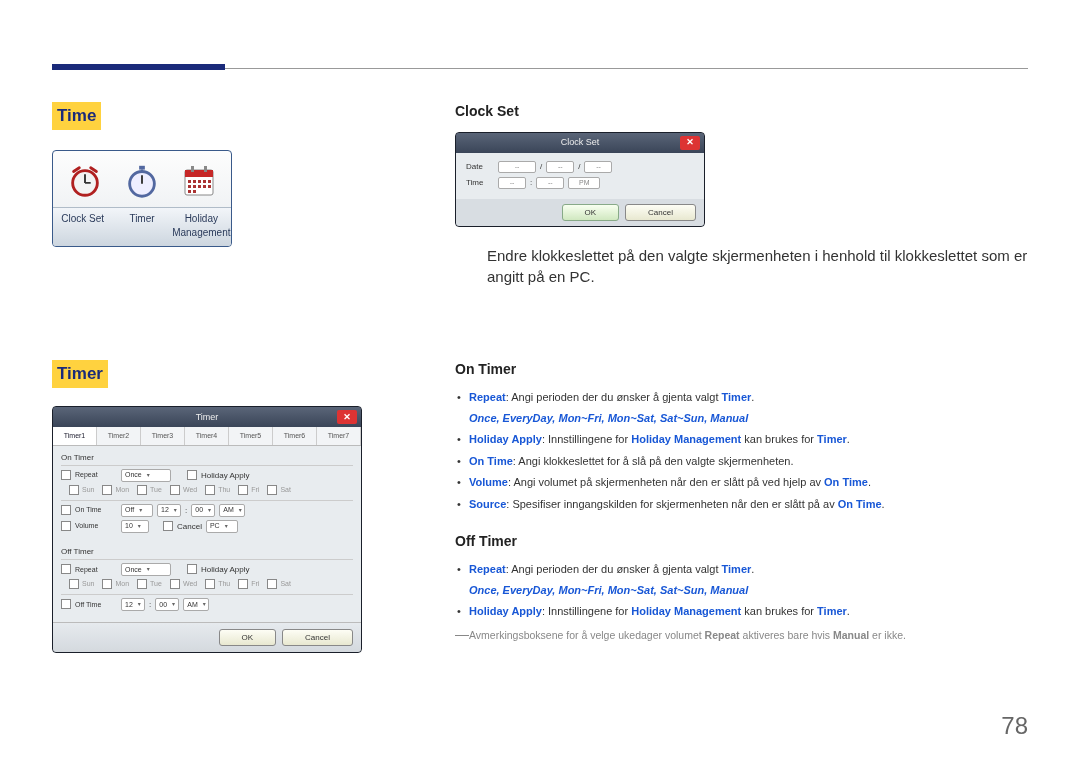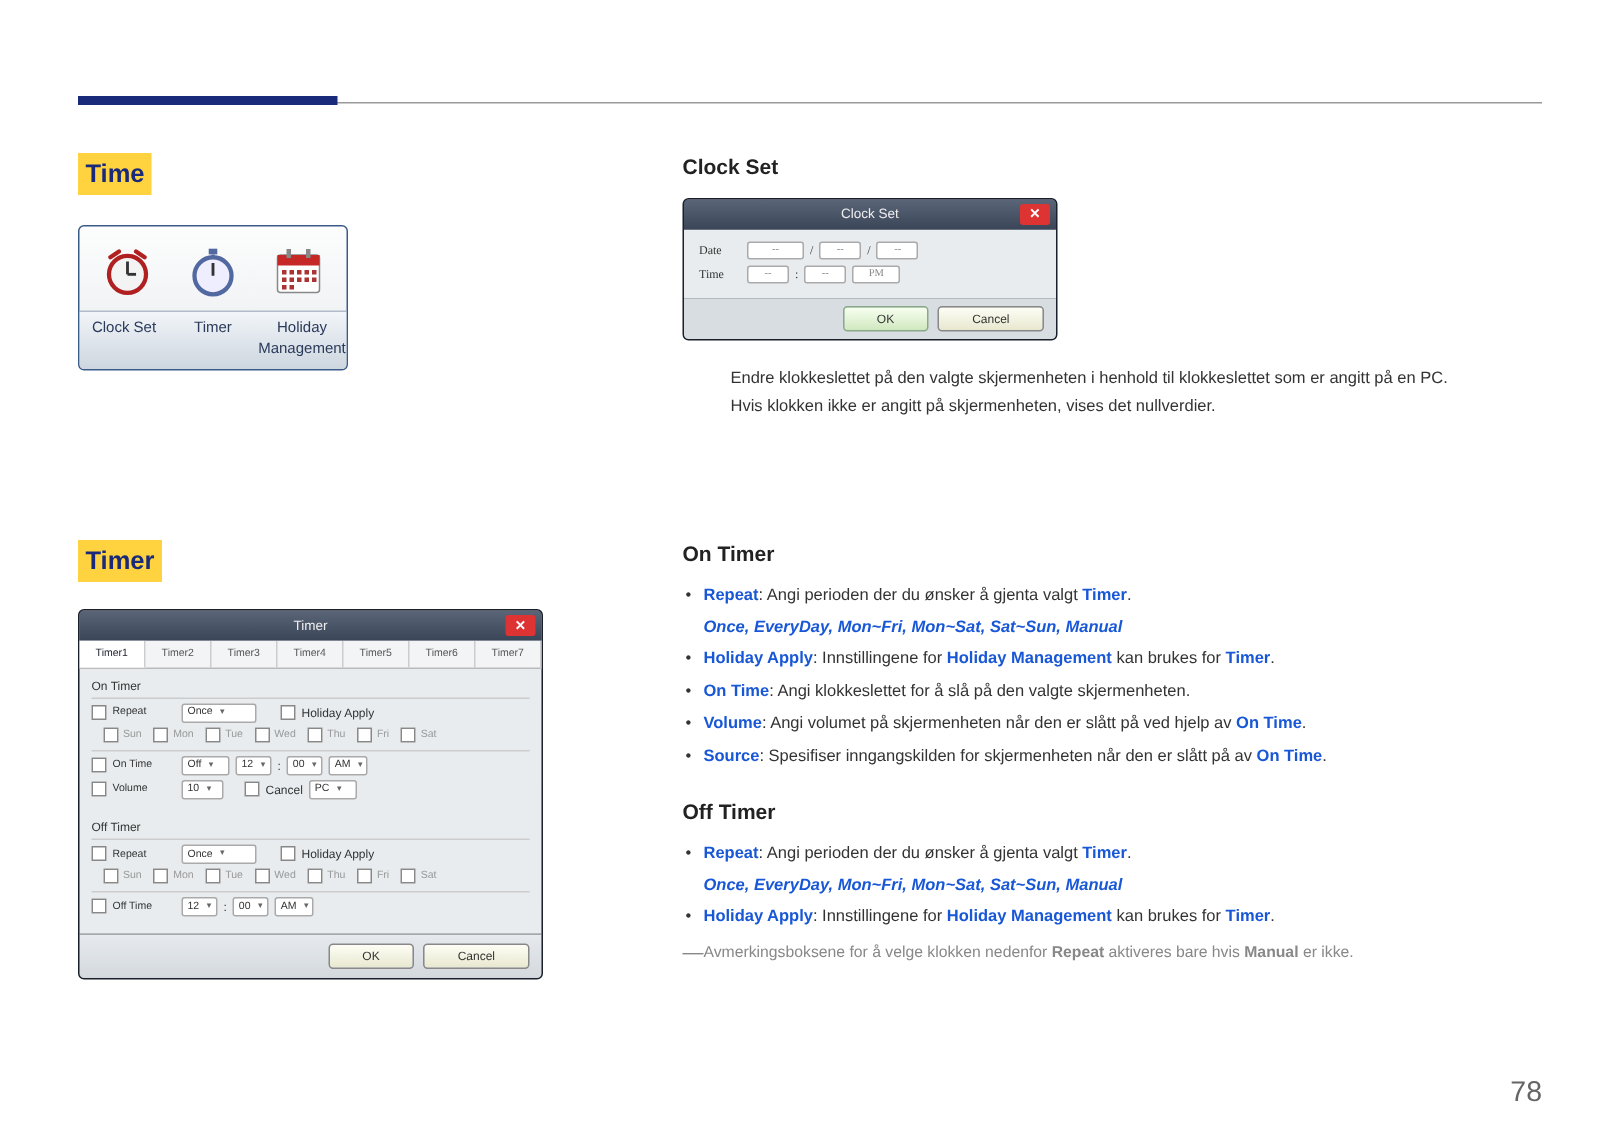--- a/index.html
+++ b/index.html
@@ -26,21 +26,21 @@
     top: 64px;
     left: 52px;
     width: 173px;
     height: 6px;
     background: #1a2a7a;
   }
   .page-num {
     position: absolute;
     bottom: 20px;
     right: 52px;
-    font-size: 19px;
+    font-size: 24px;
     color: #666;
   }
   .left-col {
     position: absolute;
     left: 52px;
     width: 380px;
   }
   .right-col {
     position: absolute;
     left: 455px;
@@ -119,21 +119,21 @@
     color:#fff;font-size:9px;
     display:flex;align-items:center;justify-content:center;
     font-weight:bold;
   }
   .dlg-body {
     background:#e8ecef;
     padding:8px 10px 6px;
     font-size:8px;
     color:#333;
   }
-  .dlg-row {display:flex;align-items:flex-end;gap:4px;margin-bottom:4px;font-family:Liberation Serif, serif;}
+  .dlg-row {display:flex;align-items:flex-end;gap:4px;margin-bottom:4px;}
   .dlg-row .lbl{width:28px;}
   .fld {
     background:#fff;border:1px solid #aaa;border-radius:2px;
     height:12px;width:28px;display:flex;align-items:center;justify-content:center;
     font-size:7px;color:#888;
   }
   .dlg-footer {
     background:#d8dde2;
     padding:5px 8px;
     display:flex;justify-content:flex-end;gap:6px;
@@ -164,21 +164,21 @@
   .sel{background:#fff;border:1px solid #aaa;border-radius:2px;height:13px;font-size:7px;
        display:flex;align-items:center;padding:0 3px;gap:3px;}
   .sel::after{content:"▾";font-size:6px;color:#666;margin-left:2px;}
   .chk{width:10px;height:10px;border:1px solid #888;background:#fff;}
   .dayrow{display:flex;gap:8px;color:#999;font-size:7px;margin:3px 0 5px 8px;}
   .dayrow span{display:flex;align-items:center;gap:3px;}
   .hr{border-top:1px solid #ccc;margin:2px 0;}
   .timer-footer{background:linear-gradient(#e6eaee,#d4d9de);padding:6px 8px;display:flex;justify-content:flex-end;gap:6px;border-top:1px solid #bbb;}
 
   
-  .para{font-size:11px;color:#333;margin-bottom:4px;padding-left:32px;}
+  .para{font-size:15px;color:#333;margin-bottom:4px;padding-left:32px;}
   ul.bul{list-style:none;padding-left:14px;}
   ul.bul>li{position:relative;margin-bottom:6px;font-size:11px;color:#333;}
   ul.bul>li::before{content:"•";position:absolute;left:-12px;color:#333;}
   .blue{color:#1857d6;font-weight:bold;}
   .repeat-opts{color:#1857d6;font-weight:bold;margin:4px 0 6px 14px;font-size:11px;font-style:italic;}
   .note{font-size:10.5px;color:#888;margin-top:8px;position:relative;padding-left:14px;}
   .note::before{content:"―";position:absolute;left:0;color:#888;font-size:14px;top:-3px;}
 
   
   .clock-svg{width:38px;height:38px;}
@@ -419,21 +419,20 @@
         <div class="fld" style="width:32px;">PM</div>
       </div>
     </div>
     <div class="dlg-footer">
       <div class="btn-sm primary">OK</div>
       <div class="btn-sm">Cancel</div>
     </div>
   </div>
 
   <p class="para">Endre klokkeslettet på den valgte skjermenheten i henhold til klokkeslettet som er angitt på en PC.</p>
-  <p class="para">Hvis klokken ikke er angitt på skjermenheten, vises det nullverdier.</p>
 </div>
 
 <div class="right-col" style="top:360px;">
   <div class="sec-heading">On Timer</div>
   <ul class="bul">
     <li>
       <span class="blue">Repeat</span><span>: Angi perioden der du ønsker å gjenta valgt </span><span class="blue">Timer</span>.
     </li>
   </ul>
   <div class="repeat-opts">Once, EveryDay, Mon~Fri, Mon~Sat, Sat~Sun, Manual</div>
@@ -458,15 +457,15 @@
       <span class="blue">Repeat</span><span>: Angi perioden der du ønsker å gjenta valgt </span><span class="blue">Timer</span>.
     </li>
   </ul>
   <div class="repeat-opts">Once, EveryDay, Mon~Fri, Mon~Sat, Sat~Sun, Manual</div>
   <ul class="bul">
     <li>
       <span class="blue">Holiday Apply</span><span>: Innstillingene for </span><span class="blue">Holiday Management</span><span> kan brukes for </span><span class="blue">Timer</span>.
     </li>
   </ul>
   <div class="note">
-    <span>Avmerkingsboksene for å velge klokken nedenfor </span><b>Repeat</b><span> aktiveres bare hvis </span><b>Manual</b><span> er ikke.</span>
+    <span>Avmerkingsboksene for å velge ukedager volumet </span><b>Repeat</b><span> aktiveres bare hvis </span><b>Manual</b><span> er ikke.</span>
   </div>
 </div>
 
 </body></html>

